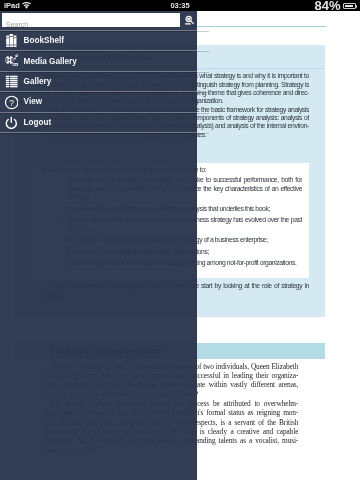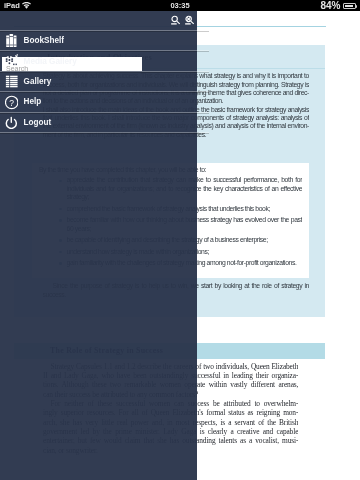--- a/index.html
+++ b/index.html
@@ -7,21 +7,21 @@
   body { font-family:"Liberation Sans", sans-serif; background:#ffffff; }
   #app { position:relative; width:360px; height:480px; overflow:hidden; background:#fff; }
 
   
   .statusbar{ position:absolute; left:0; top:0; width:360px; height:11px; background:#000; z-index:40; }
   .sb-left{ position:absolute; left:4px; top:0; height:11px; display:flex; align-items:center; gap:2px; }
   .sb-ipad{ color:#e4e4e4; font-size:7.5px; font-weight:bold; line-height:11px;}
   .sb-time{ position:absolute; left:0; top:0; width:360px; height:11px; text-align:center;
     color:#e4e4e4; font-size:7.5px; font-weight:bold; line-height:11px; }
   .sb-right{ position:absolute; right:4px; top:0; height:11px; display:flex; align-items:center; gap:2.5px; }
-  .sb-batt-txt{ color:#e4e4e4; font-size:10px; font-weight:bold; line-height:11px; }
+  .sb-batt-txt{ color:#e4e4e4; font-size:13px; font-weight:bold; line-height:11px; }
   .batt{ position:relative; width:13px; height:6px; border:1px solid #cdcdcd; border-radius:1px; }
   .batt i{ position:absolute; left:1px; top:1px; bottom:1px; width:8.4px; background:#e4e4e4; display:block;}
   .batt:after{ content:""; position:absolute; right:-2.2px; top:1.7px; width:1.3px; height:2.4px;
     background:#cdcdcd; border-radius:0 1px 1px 0;}
 
   
   .page{ position:absolute; left:0; top:11px; width:360px; height:469px; background:#fff;
     overflow:hidden; z-index:5; }
   .rule{ position:absolute; left:14px; top:14.5px; width:312px; height:1px; background:#a4d3e1; }
 
@@ -49,22 +49,22 @@
   .bodytext{ position:absolute; left:43px; top:350.7px; width:255.3px; }
   .bl{ font-family:"Liberation Serif", serif; font-size:7.4px; letter-spacing:-0.12px;
        height:9.35px; line-height:9.35px; color:#25282e; overflow:hidden;
        text-align:justify; text-align-last:justify; }
   .bl.last{ text-align-last:left; }
   .bl.ind{ text-indent:7.5px; }
 
   
   .panel{ position:absolute; left:0; top:11px; width:197px; height:469px;
     background:rgba(41,51,74,0.955); z-index:20; }
-  .searchfield{ position:absolute; left:2px; top:1.5px; width:140px; height:14.5px; background:#fff;
-    border-radius:0;margin-top:44px; }
+  .searchfield{ position:absolute; left:2px; top:1.5px; width:178px; height:14.5px; background:#fff;
+    border-radius:0; }
   .searchfield input{ width:100%; height:100%; border:0; outline:0; background:transparent;
     font-family:"Liberation Sans",sans-serif; font-size:7px; color:#222; padding:0 4px;}
   .searchfield input::placeholder{ color:#9d9d9d; }
   .sicon{ position:absolute; top:3.5px; width:11.5px; height:11.5px; }
   .sicon.a{ left:170px; }
   .sicon.b{ left:183.5px; }
 
   .menu{ position:absolute; left:0; top:19px; width:209px; }
   .mi{ position:relative; height:20.4px; display:flex; align-items:center;
     border-top:1px solid rgba(255,255,255,0.32); }
@@ -241,21 +241,21 @@
           </span>
         <span class="lb">Gallery</span>
       </div>
       <div class="mi">
         <span class="ic">
           <svg viewBox="0 0 24 26">
               <circle cx="12.2" cy="13.5" r="11.3" fill="none" stroke="#fff" stroke-width="2.1"></circle>
           <text x="12.2" y="19.6" text-anchor="middle" font-family="Liberation Sans, sans-serif" font-size="15.5" font-weight="normal" fill="#fff">?</text>
             </svg>
           </span>
-        <span class="lb">Help</span>
+        <span class="lb">View</span>
       </div>
       <div class="mi">
         <span class="ic">
           <svg viewBox="0 0 24 24">
               <path fill="none" stroke="#fff" stroke-width="2.6" stroke-linecap="round" d="M5.7 6.5a9.1 9.1 0 1 0 11.6 0"></path>
             <rect x="10.2" y="1.5" width="2.5" height="11.2" rx="1.1" fill="#fff"></rect>
             </svg>
           </span>
         <span class="lb">Logout</span>
       </div>

